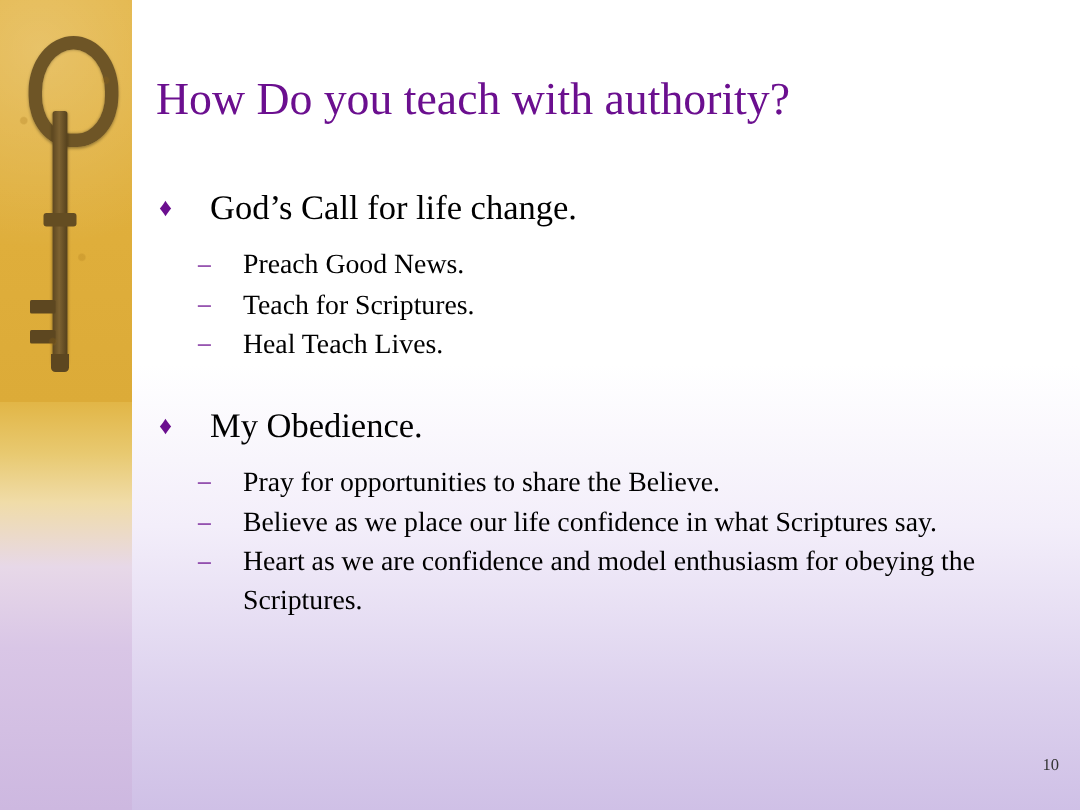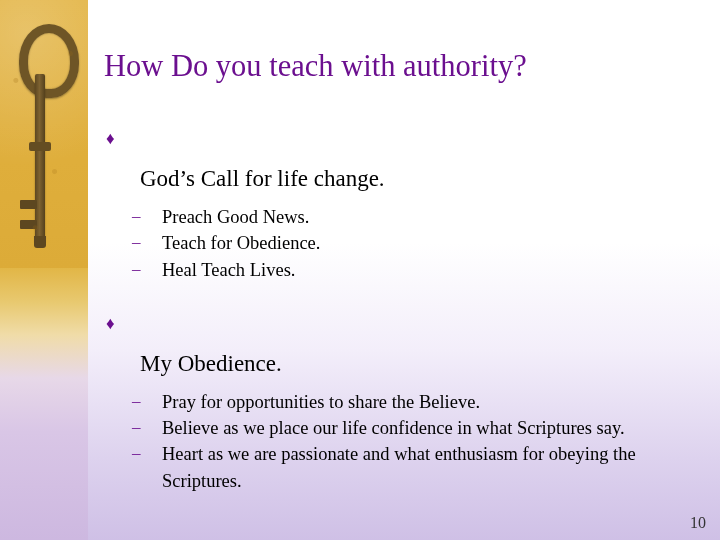--- a/index.html
+++ b/index.html
@@ -150,21 +150,20 @@
     color: #6b0f8f;
     width: 34px;
     flex: 0 0 34px;
     text-align: left;
     font-size: 17px;
     line-height: 1.55;
     padding-left: 2px;
   }
   .l1 .text {
     flex: 1;
-    margin-top: 40px;
   }
   .sublist {
     margin-top: 2px;
   }
   .l2 {
     display: flex;
     align-items: flex-start;
     font-size: 18.5px;
     line-height: 1.42;
     color: #000;
@@ -181,22 +180,22 @@
   .l2 .text {
     flex: 1;
     padding-right: 10px;
   }
   .group-gap { height: 22px; }
   .group-gap-small { height: 10px; }
 
   .slide-number {
     position: absolute;
     right: 14px;
-    bottom: 8px;
-    font-size: 16px;
+    bottom: 24px;
+    font-size: 11px;
     color: #333;
     font-family: "Liberation Serif", serif;
   }
 </style>
 </head>
 <body>
 
 <div class="slide">
 
   <div class="left-band">
@@ -224,21 +223,21 @@
       </div>
 
       <div class="sublist">
         <div class="group-gap-small"></div>
         <div class="l2">
           <span class="bullet">–</span>
           <span class="text">Preach Good News.</span>
         </div>
         <div class="l2">
           <span class="bullet">–</span>
-          <span class="text">Teach for Obedience.</span>
+          <span class="text">Teach for Scriptures.</span>
         </div>
         <div class="l2">
           <span class="bullet">–</span>
           <span class="text">Heal Teach Lives.</span>
         </div>
       </div>
 
       <div class="group-gap"></div>
 
       <div class="l1">
@@ -251,21 +250,21 @@
         <div class="l2">
           <span class="bullet">–</span>
           <span class="text">Pray for opportunities to share the Believe.</span>
         </div>
         <div class="l2">
           <span class="bullet">–</span>
           <span class="text">Believe as we place our life confidence in what Scriptures say.</span>
         </div>
         <div class="l2">
           <span class="bullet">–</span>
-          <span class="text">Heart as we are passionate and what enthusiasm for obeying the Scriptures.</span>
+          <span class="text">Heart as we are confidence and model enthusiasm for obeying the Scriptures.</span>
         </div>
       </div>
 
     </div>
   </div>
 
   <div class="slide-number">10</div>
 </div>
 
 </body></html>

